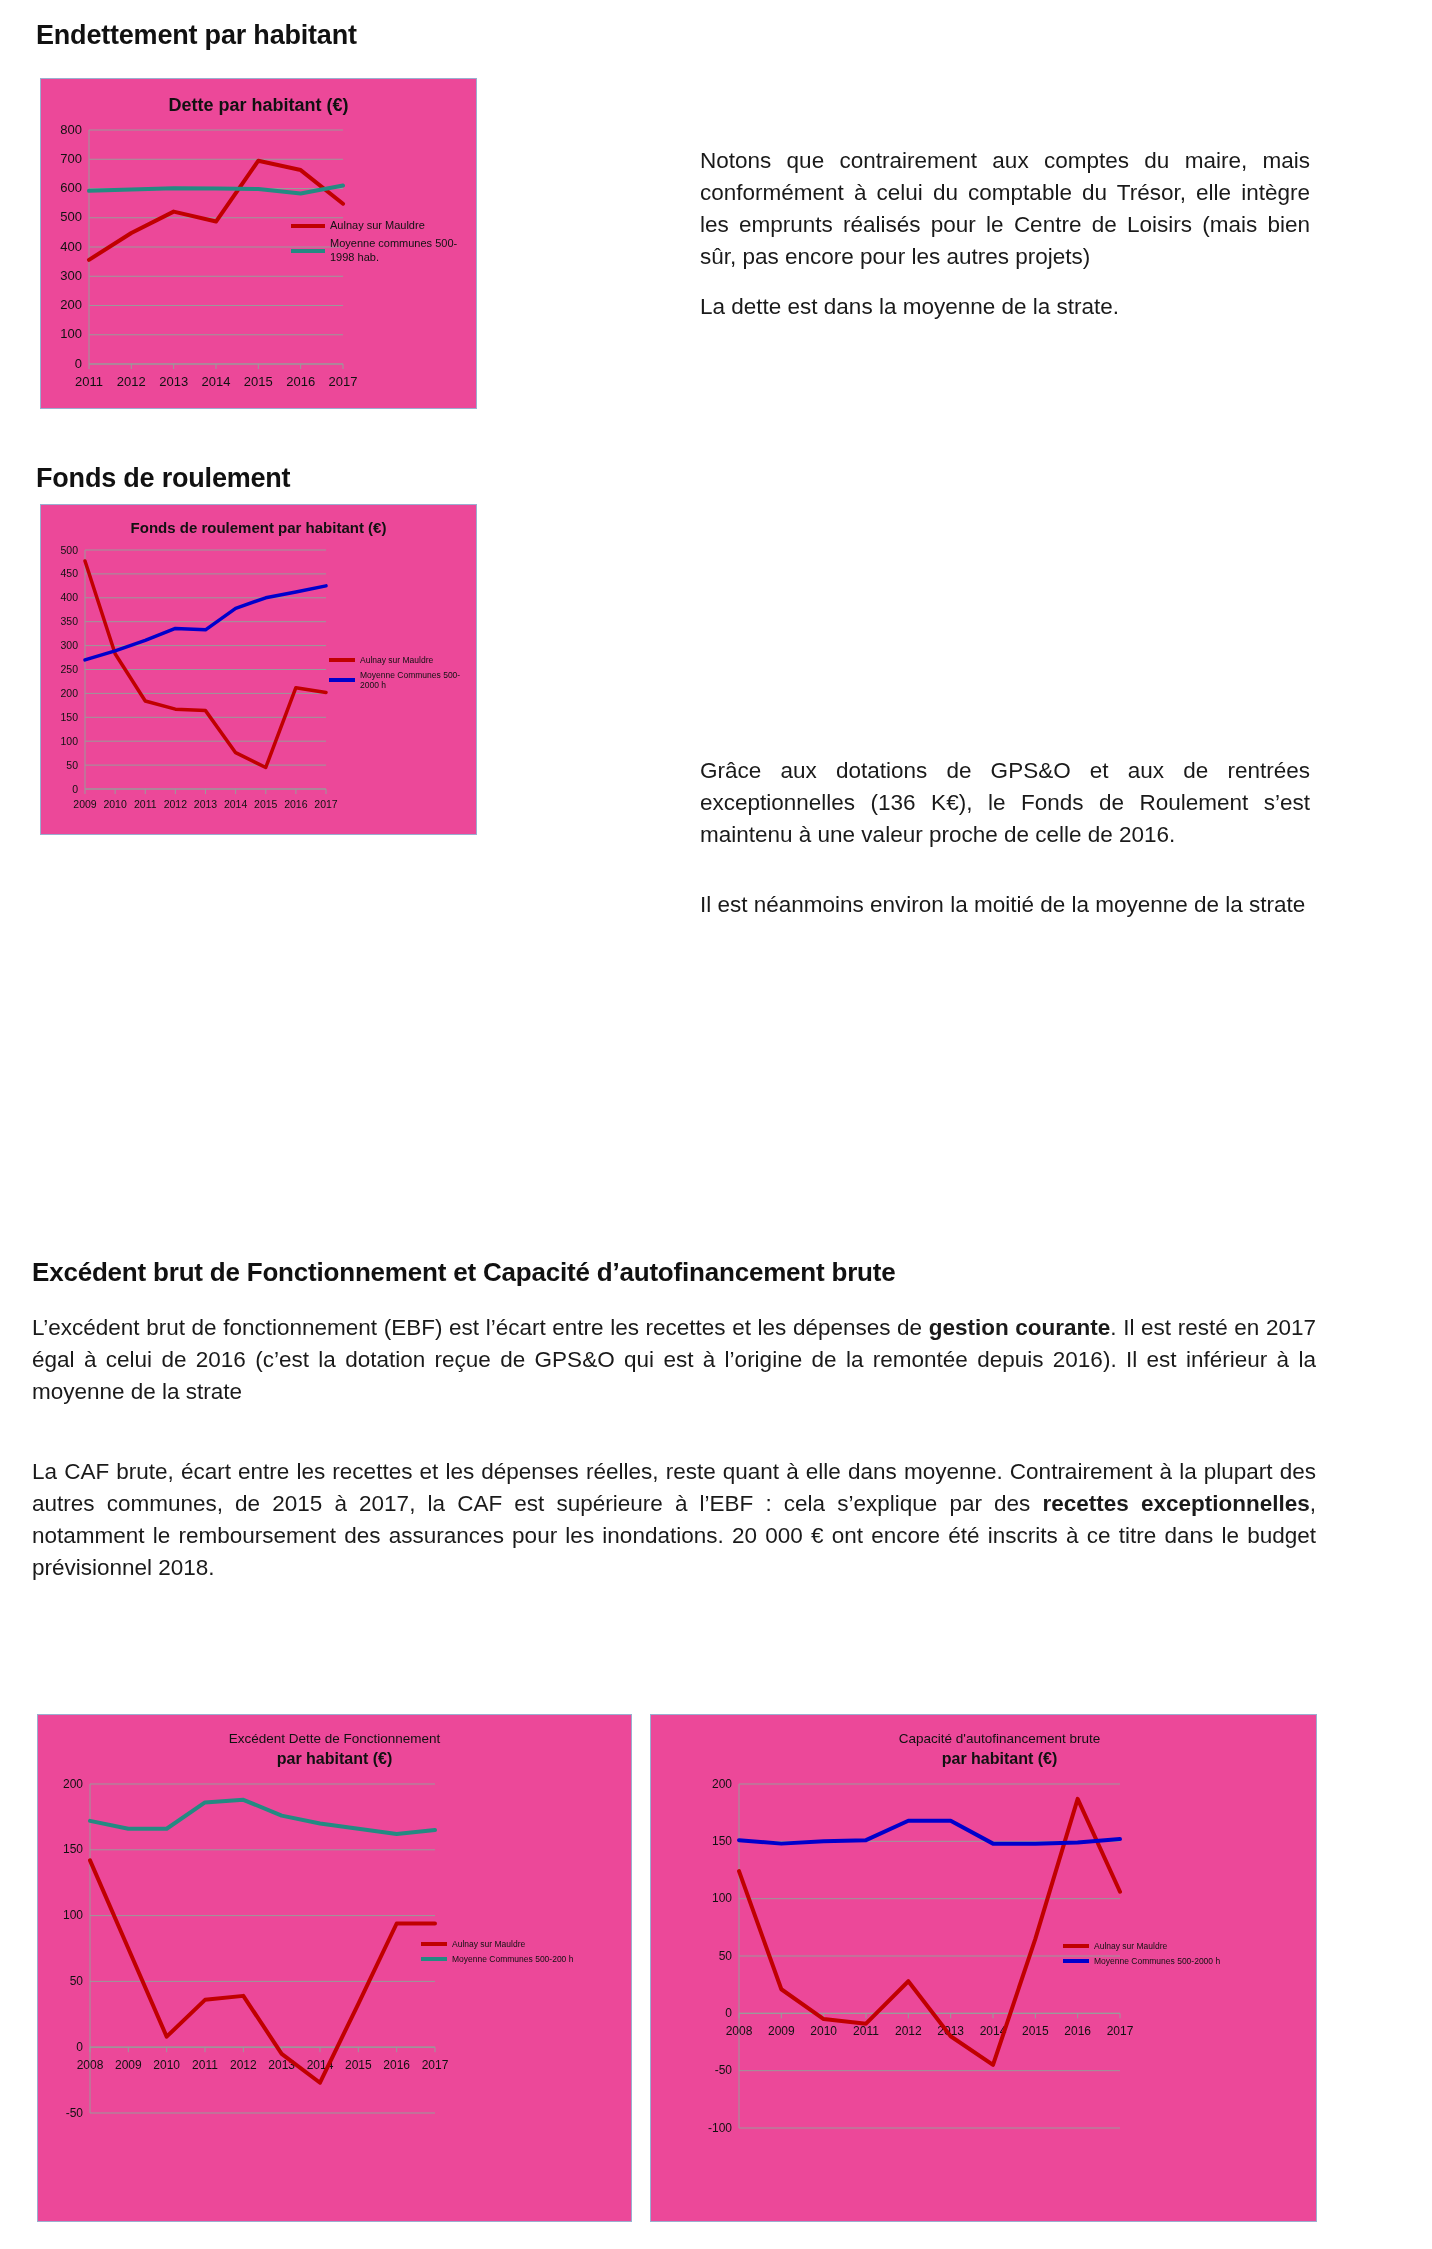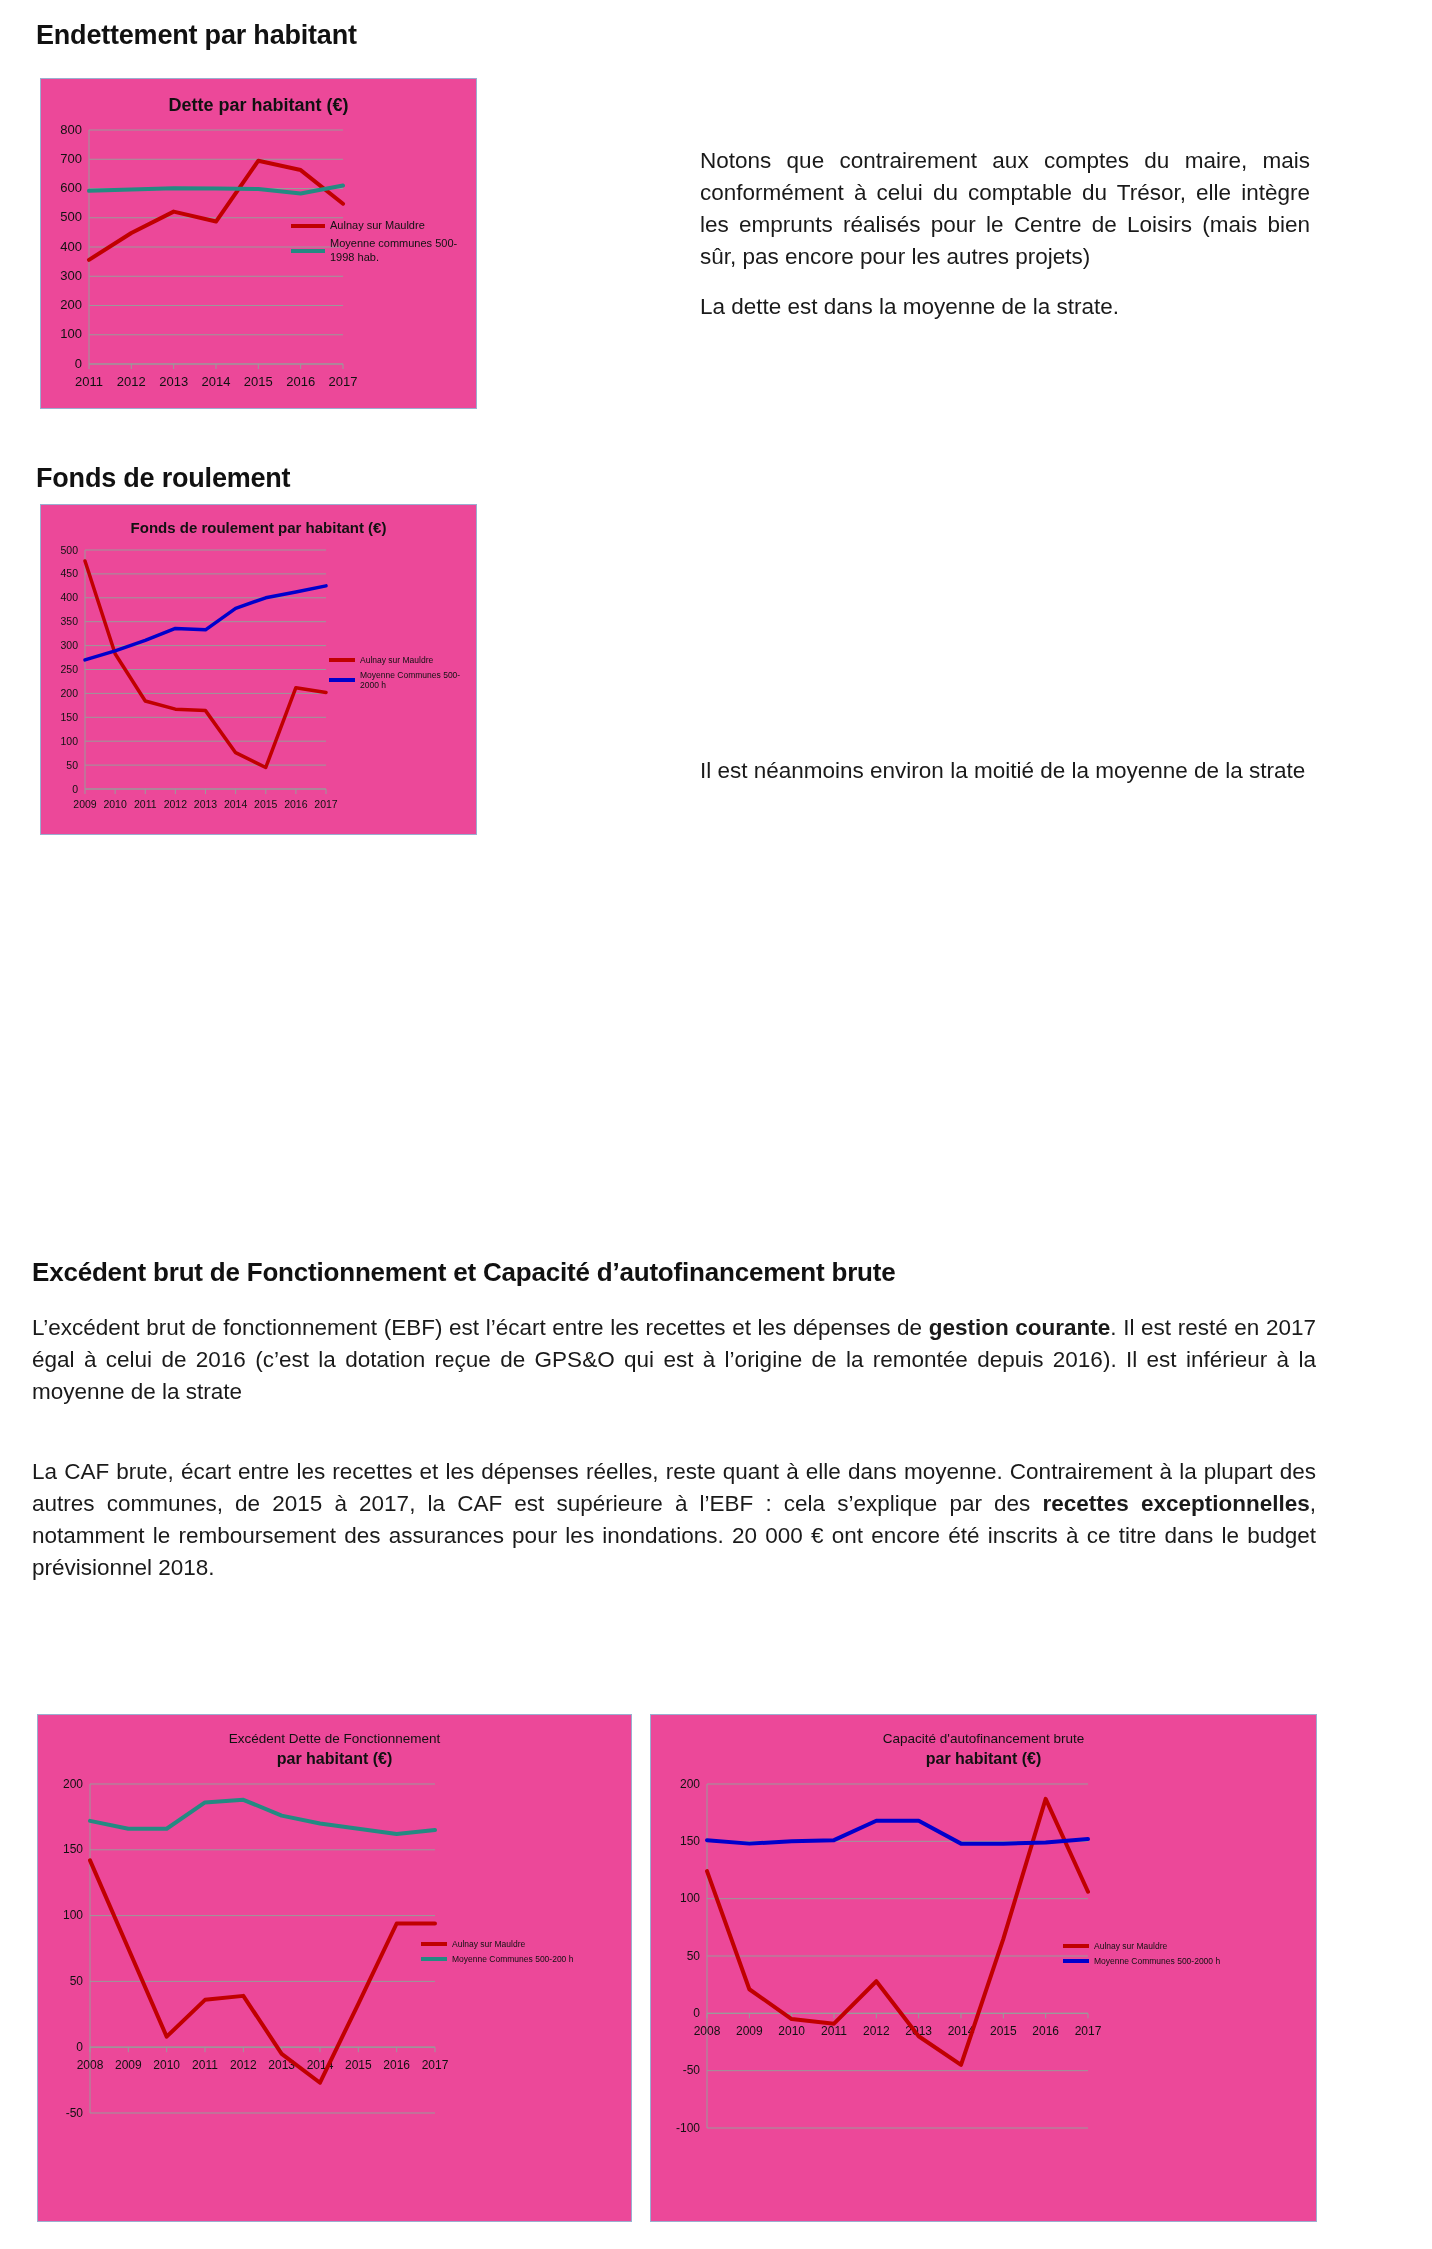--- a/index.html
+++ b/index.html
@@ -217,20 +217,21 @@
           <span class="legend-label">Aulnay sur Mauldre</span>
         </div>
         <div class="legend-row">
           <span class="legend-swatch" style="background: rgb(0, 0, 204); width: 26px;"></span>
           <span class="legend-label">Moyenne Communes 500-2000 h</span>
         </div>
       </div>
   </div>
 
   <div class="side-text" style="left:700px; top:755px; width:610px;">
+    <p class="para" style="margin-bottom:38px;">Grâce aux dotations de GPS&amp;O et aux de rentrées exceptionnelles (136 K€), le Fonds de Roulement s’est maintenu à une valeur proche de celle de 2016.</p>
     <p class="para">Il est néanmoins environ la moitié de la moyenne de la strate</p>
   </div>
 
   <h2 class="section-title" style="position:absolute; left:32px; top:1257px; font-size:26px;">Excédent brut de Fonctionnement et Capacité d’autofinancement brute</h2>
 
   <div class="wide-text" style="left:32px; top:1312px; width:1284px;">
     <p class="para" id="para-ebf">L’excédent brut de fonctionnement (EBF) est l’écart entre les recettes et les dépenses de <b>gestion courante</b>. Il est resté en 2017 égal à celui de 2016 (c’est la dotation reçue de GPS&amp;O qui est à l’origine de la remontée depuis 2016). Il est inférieur à la moyenne de la strate</p>
   </div>
 
   <div class="wide-text" style="left:32px; top:1456px; width:1284px;">
@@ -285,21 +286,21 @@
           <span class="legend-swatch" style="background: rgb(192, 0, 0); width: 26px;"></span>
           <span class="legend-label">Aulnay sur Mauldre</span>
         </div>
         <div class="legend-row">
           <span class="legend-swatch" style="background: rgb(36, 138, 130); width: 26px;"></span>
           <span class="legend-label">Moyenne Communes 500-200 h</span>
         </div>
       </div>
   </div>
 
-  <div class="chart-card" id="card-caf" style="position:absolute; left:650px; top:1714px; width:667px; height:508px;">
+  <div class="chart-card" id="card-caf" style="position:absolute; left:650px; top:1714px; width:667px; height:508px;padding-left:32px;">
     <div class="chart-subtitle" style="font-size:13.5px; margin-top:16px;">Capacité d'autofinancement brute</div>
     <div class="chart-title" style="font-size:16px; margin-top:4px;">par habitant (€)</div>
     <div class="plot-wrap">
       <svg class="plot-svg" id="svg-caf" width="667" height="440" viewBox="0 0 667 440">
           <line x1="56" y1="360" x2="437" y2="360" stroke="#9A9A9A" stroke-width="1"></line>
           <text x="49" y="363.5" text-anchor="end" font-size="12" font-family="&quot;Liberation Sans&quot;, sans-serif" fill="#111">-100</text>
           <line x1="56" y1="302.6666666666667" x2="437" y2="302.6666666666667" stroke="#9A9A9A" stroke-width="1"></line>
           <text x="49" y="306.1666666666667" text-anchor="end" font-size="12" font-family="&quot;Liberation Sans&quot;, sans-serif" fill="#111">-50</text>
           <line x1="56" y1="245.33333333333334" x2="437" y2="245.33333333333334" stroke="#9A9A9A" stroke-width="1"></line>
           <text x="49" y="248.83333333333334" text-anchor="end" font-size="12" font-family="&quot;Liberation Sans&quot;, sans-serif" fill="#111">0</text>

